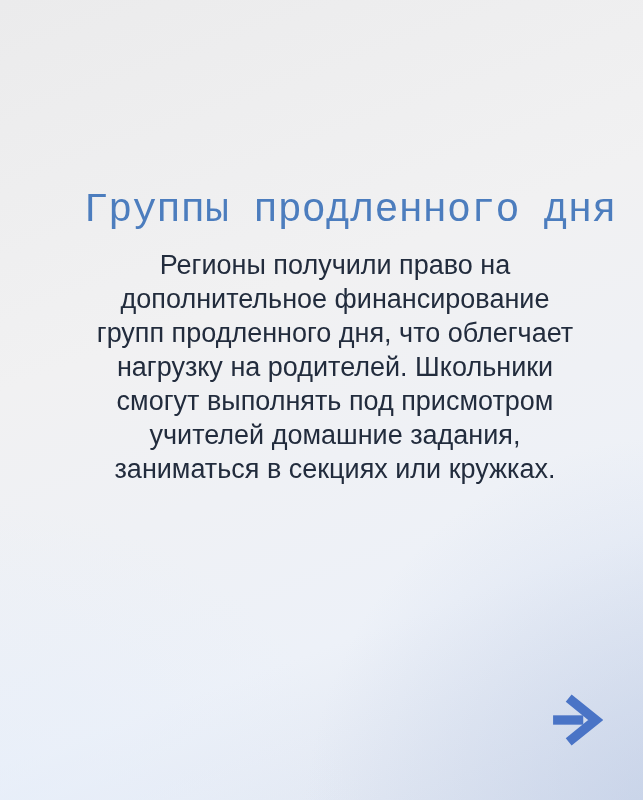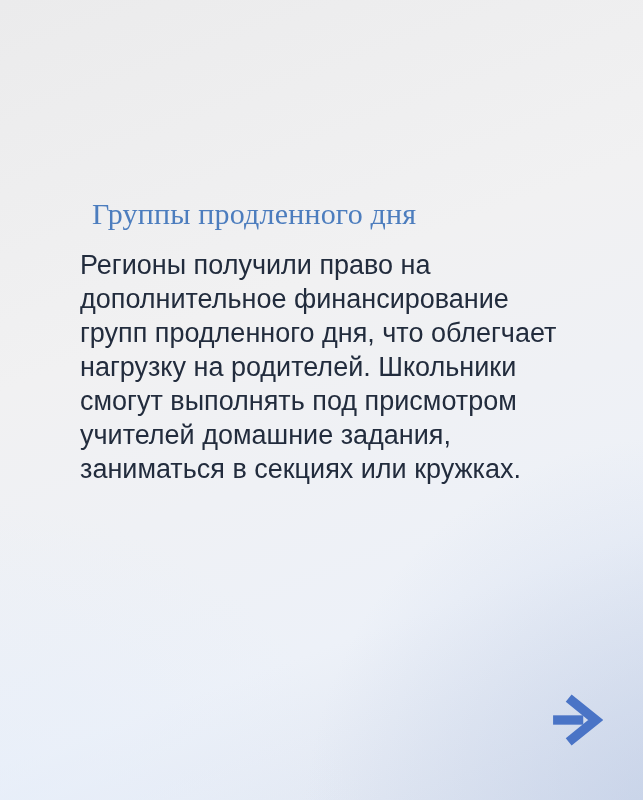--- a/index.html
+++ b/index.html
@@ -26,40 +26,41 @@
     background:
       radial-gradient(95% 80% at 106% 104%, rgba(182,197,226,0.55) 0%, rgba(182,197,226,0.0) 62%),
       radial-gradient(120% 90% at -6% 112%, rgba(230,238,250,0.85) 0%, rgba(230,238,250,0.0) 55%),
       linear-gradient(160deg, var(--bg-gray) 0%, var(--bg-light) 38%, var(--bg-blue-light) 74%, var(--bg-blue) 100%);
     font-family: "Liberation Sans", "DejaVu Sans", sans-serif;
   }
   .title {
     position: absolute;
     left: 80px;
     top: 185px;
-    margin: 12px;
-    font-family: Liberation Serif, serif;
+    margin: 4px;
+    font-family: Liberation Mono, monospace;
     font-weight: normal;
-    font-size: 30px;
+    font-size: 40px;
     line-height: 1.1;
     letter-spacing: 0.2px;
     color: var(--title);
     white-space: nowrap;
   }
   .body-text {
     position: absolute;
     left: 80px;
     top: 248px;
     margin: 0;
     width: 510px;
     font-size: 27px;
     line-height: 34px;
     font-weight: normal;
     color: var(--body);
     white-space: pre-line;
+    text-align: center;
   }
   .next {
     position: absolute;
     left: 551px;
     top: 694px;
     width: 52px;
     height: 52px;
     color: var(--arrow);
     cursor: pointer;
     display: flex;

